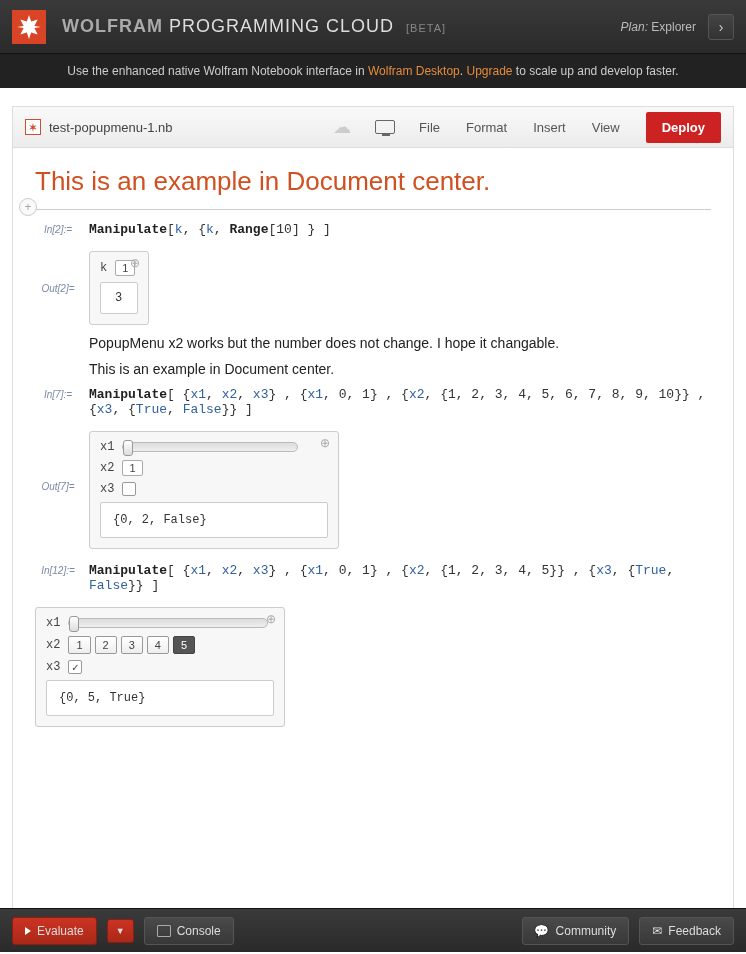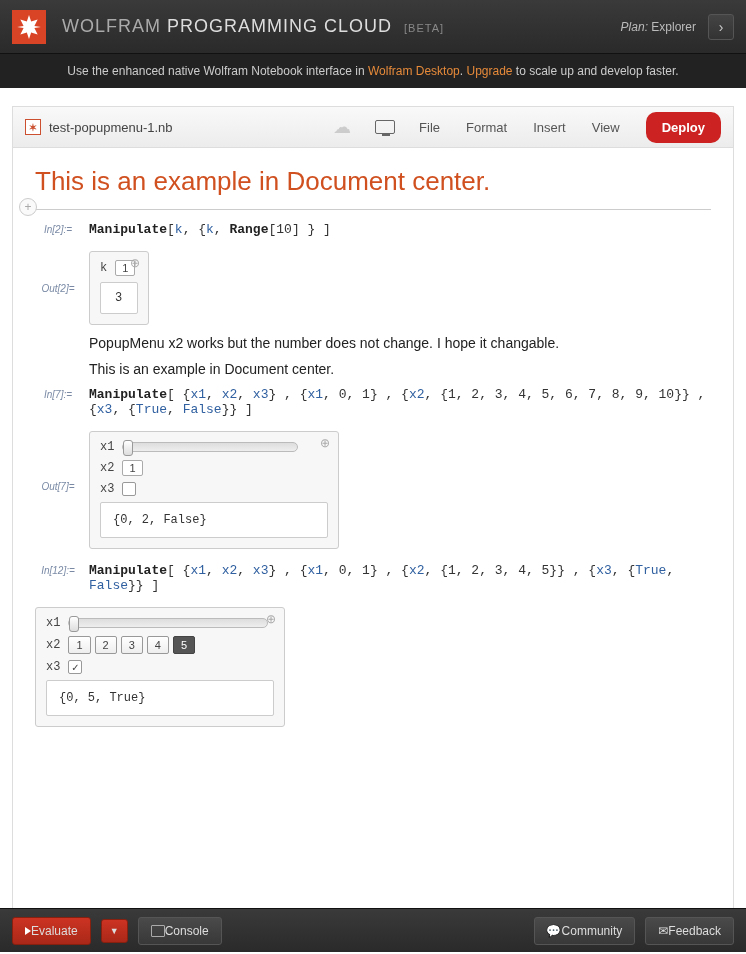--- a/index.html
+++ b/index.html
@@ -2,21 +2,21 @@
 <html><head>
 <meta charset="utf-8">
 <style>
 * { margin: 0; padding: 0; box-sizing: border-box; }
 body { font-family: Arial, sans-serif; background: #fff; width: 746px; }
 
 .topbar { background: linear-gradient(#3a3a3a, #2a2a2a); height: 54px; display: flex; align-items: center; padding: 0 12px; border-bottom: 1px solid #111; }
 .logo { width: 34px; height: 34px; background: #d94426; display: flex; align-items: center; justify-content: center; margin-right: 16px; }
 .logo svg { width: 26px; height: 26px; }
 .brand { color: #ccc; font-size: 18px; font-weight: 300; letter-spacing: 1px; }
-.brand .b1 { color: #aaa; }
+.brand .b1 { color: #aaa; font-weight: bold; }
 .brand .b2 { color: #ddd; font-weight: 400; }
 .brand .beta { font-size: 11px; color: #888; margin-left: 6px; }
 .topbar-spacer { flex: 1; }
 .plan { color: #bbb; font-size: 12px; margin-right: 12px; }
 .plan .pl { font-style: italic; }
 .expand-btn { width: 26px; height: 26px; background: linear-gradient(#444,#333); border: 1px solid #555; border-radius: 3px; display: flex; align-items: center; justify-content: center; color: #ccc; font-size: 14px; cursor: pointer; }
 
 .promo { background: #222; color: #ccc; font-size: 12px; text-align: center; padding: 10px; }
 .promo a { color: #e68a3a; text-decoration: none; }
 
@@ -24,21 +24,21 @@
 
 .toolbar { height: 42px; background: linear-gradient(#f9f9f9,#ececec); border: 1px solid #ddd; display: flex; align-items: center; padding: 0 12px; margin: 0 12px; }
 .fileicon { width: 16px; height: 16px; border: 1px solid #cc5030; background: #fff; display: flex; align-items: center; justify-content: center; margin-right: 8px; }
 .fileicon span { color: #cc5030; font-size: 10px; font-weight: bold; }
 .filename { font-size: 13px; color: #444; }
 .toolbar-spacer { flex: 1; }
 .cloud-icon { color: #ccc; margin-right: 24px; font-size: 18px; }
 .screen-icon { width: 20px; height: 14px; border: 1px solid #666; border-radius: 2px; margin-right: 24px; position: relative; }
 .screen-icon::after { content: ''; position: absolute; bottom: -3px; left: 6px; width: 8px; height: 2px; background: #666; }
 .menu { color: #555; font-size: 13px; margin-right: 26px; cursor: pointer; }
-.deploy { background: #cc2222; color: #fff; font-size: 13px; font-weight: bold; padding: 8px 16px; border: none; border-radius: 10px; cursor: pointer; }
+.deploy { background: #cc2222; color: #fff; font-size: 13px; font-weight: bold; padding: 8px 16px; border: none; border-radius: 2px; cursor: pointer; }
 
 .nb { margin: 0 12px; border-left: 1px solid #ddd; border-right: 1px solid #ddd; padding: 18px 22px 30px 22px; background: #fff; min-height: 760px; position: relative; }
 .nb-addcell { position: absolute; left: 6px; top: 50px; width: 18px; height: 18px; border: 1px solid #ccc; border-radius: 50%; background: #fafafa; display: flex; align-items: center; justify-content: center; color: #aaa; font-size: 12px; cursor: pointer; }
 .title { color: #d05020; font-size: 26px; font-weight: normal; margin-bottom: 12px; }
 .hr { border: none; border-top: 1px solid #ccc; margin-bottom: 12px; }
 
 .cell { display: flex; margin-bottom: 10px; }
 .cell-label { width: 54px; text-align: center; font-size: 10px; color: #7a8aa5; padding-right: 8px; padding-top: 2px; font-style: italic; }
 .cell-body { flex: 1; font-size: 14px; color: #333; }
 .textcell .cell-body { color: #222; }
@@ -53,21 +53,21 @@
 .popup { border: 1px solid #aaa; background: #fff; padding: 1px 6px; font-size: 11px; border-radius: 2px; cursor: pointer; }
 .slider { width: 176px; height: 10px; background: linear-gradient(#ddd,#eee); border: 1px solid #bbb; border-radius: 5px; position: relative; }
 .slider-thumb { position: absolute; top: -3px; width: 10px; height: 16px; background: linear-gradient(#fff,#ddd); border: 1px solid #999; border-radius: 3px; }
 .cbox { width: 14px; height: 14px; border: 1px solid #999; background: #fff; border-radius: 2px; display: inline-flex; align-items: center; justify-content: center; font-size: 10px; cursor: pointer; }
 .result { background: #fff; border: 1px solid #ccc; border-radius: 2px; padding: 10px 12px; font-family: 'Courier New', monospace; font-size: 12px; margin-top: 6px; min-width: 220px; }
 .setterbar { display: flex; gap: 4px; }
 .setterbar .sbtn { border: 1px solid #999; background: linear-gradient(#fff,#eee); padding: 2px 7px; font-size: 11px; cursor: pointer; border-radius: 2px; }
 .setterbar .sbtn.active { background: #555; color: #fff; border-color: #444; }
 
 .bottombar { background: linear-gradient(#3a3a3a,#2a2a2a); height: 44px; display: flex; align-items: center; padding: 0 12px; gap: 10px; border-top: 1px solid #111; }
-.bbtn { background: linear-gradient(#4a4a4a,#383838); border: 1px solid #555; border-radius: 3px; color: #ddd; font-size: 12px; padding: 6px 12px; display: flex; align-items: center; gap: 0; cursor: pointer; }
+.bbtn { background: linear-gradient(#4a4a4a,#383838); border: 1px solid #555; border-radius: 3px; color: #ddd; font-size: 12px; padding: 6px 12px; display: flex; align-items: center; gap: 6px; cursor: pointer; }
 .bbtn.red { background: linear-gradient(#cc3322,#aa2818); border-color: #882010; }
 .bbtn .tri { width: 0; height: 0; border-left: 6px solid #fff; border-top: 4px solid transparent; border-bottom: 4px solid transparent; }
 .bbtn.dd { padding: 6px 8px; }
 .bbtn .caret { font-size: 9px; }
 .bicon { width: 14px; height: 12px; border: 1px solid #aaa; border-radius: 1px; }
 .bottombar-spacer { flex: 1; }
 </style>
 </head>
 <body>
 

